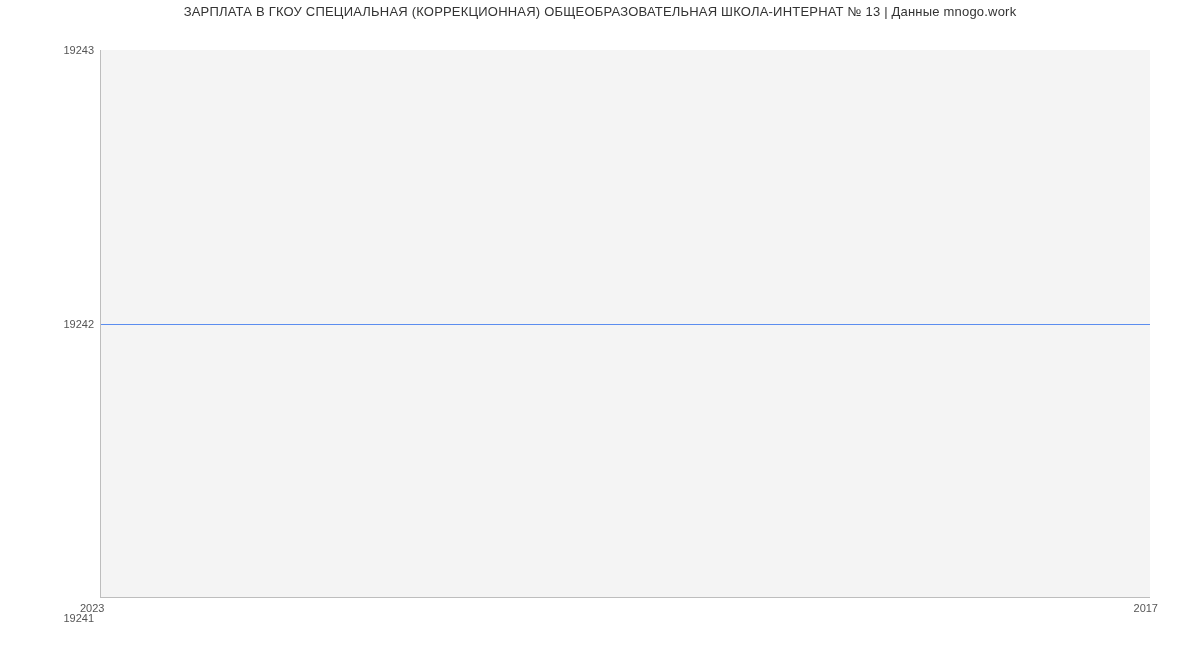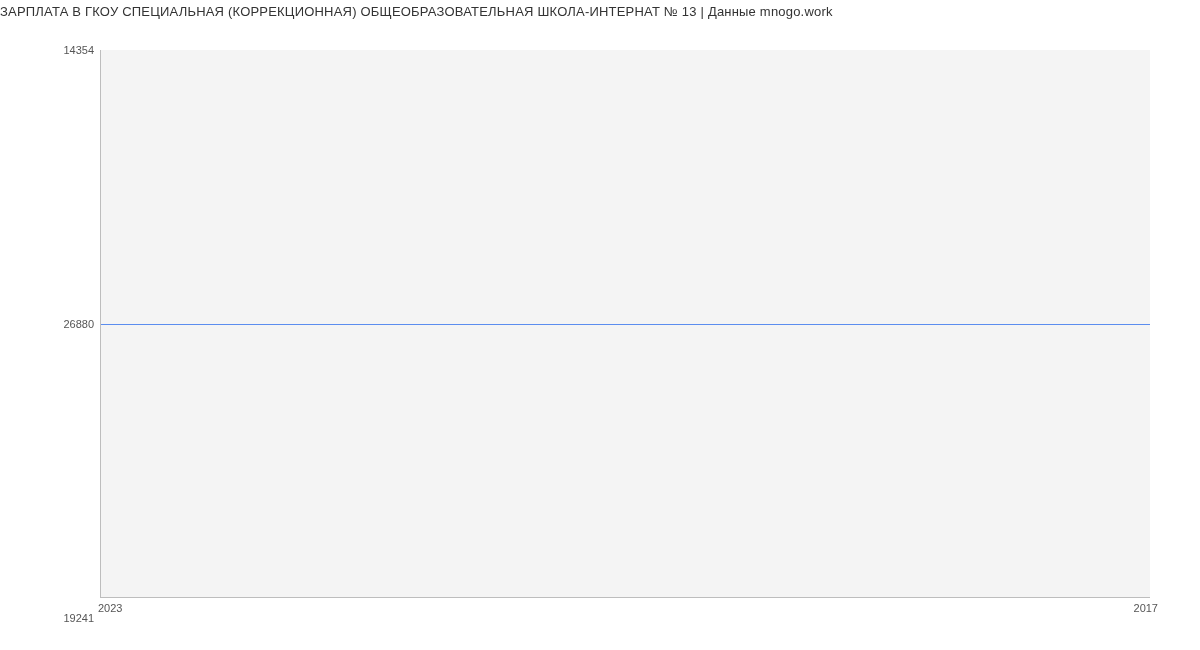--- a/index.html
+++ b/index.html
@@ -14,21 +14,21 @@
   .chart-wrap {
     position: relative;
     width: 1200px;
     height: 650px;
   }
   .title {
     position: absolute;
     top: 4px;
     left: 0;
     right: 0;
-    text-align: left;
+    text-align: center;
     font-size: 13px;
     font-weight: 400;
     color: #333333;
     letter-spacing: 0.2px;
   }
   .plot-area {
     position: absolute;
     left: 100px;
     top: 50px;
     width: 1050px;
@@ -53,32 +53,32 @@
     font-size: 11px;
     color: #555555;
     transform: translateY(-50%);
   }
   .x-tick {
     position: absolute;
     top: 602px;
     font-size: 11px;
     color: #555555;
   }
-  .x-tick.left { left: 98px; }
+  .x-tick.left { left: 80px; }
   .x-tick.right { right: 42px; }
 </style>
 </head>
 <body>
 
 <div class="chart-wrap">
 
   <div class="title">ЗАРПЛАТА В ГКОУ СПЕЦИАЛЬНАЯ (КОРРЕКЦИОННАЯ) ОБЩЕОБРАЗОВАТЕЛЬНАЯ ШКОЛА-ИНТЕРНАТ № 13 | Данные mnogo.work</div>
 
-  <div class="y-tick" style="top:50px">14354</div>
-  <div class="y-tick" style="top:324px">26880</div>
+  <div class="y-tick" style="top:50px">19243</div>
+  <div class="y-tick" style="top:324px">19242</div>
   <div class="y-tick" style="top:618px">19241</div>
 
   <div class="plot-area">
 
     <div class="data-line" style="top:50%"></div>
   </div>
 
   <div class="x-tick left">2023</div>
   <div class="x-tick right">2017</div>
 

